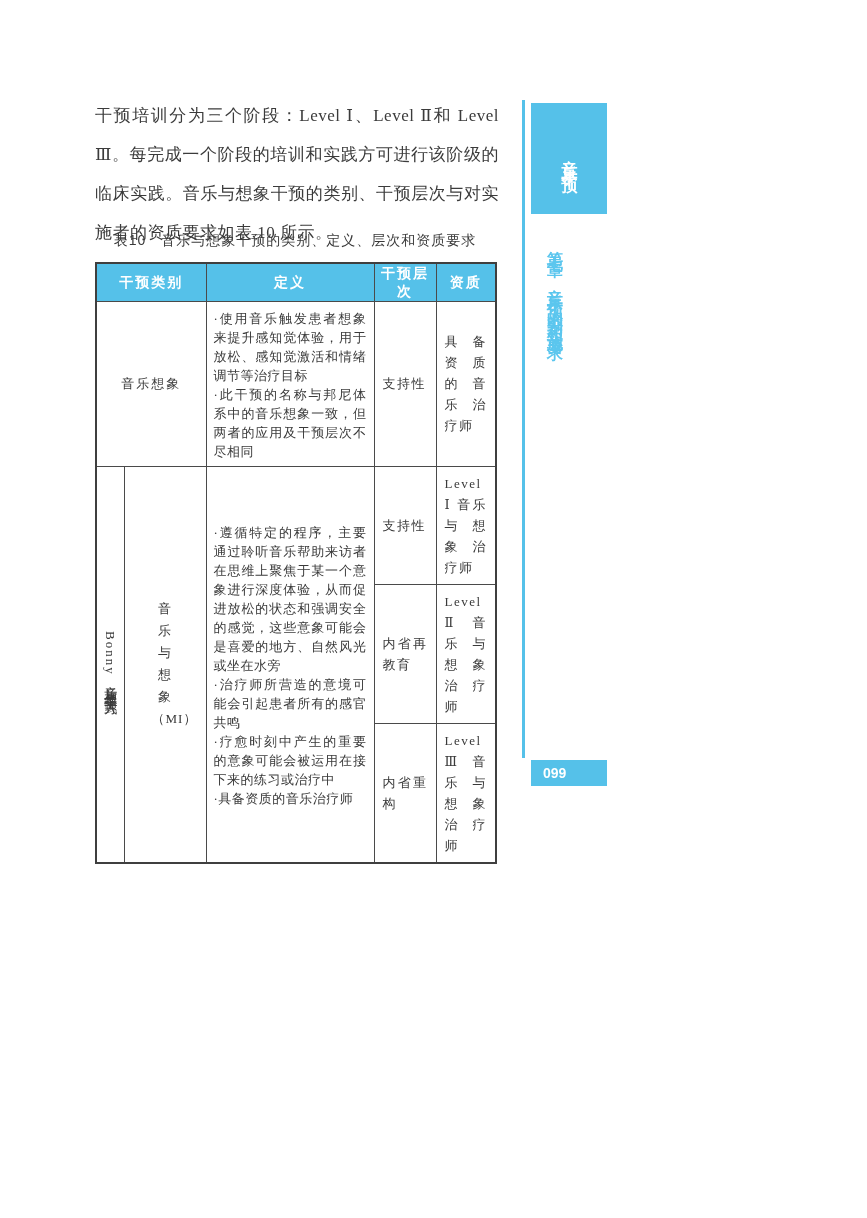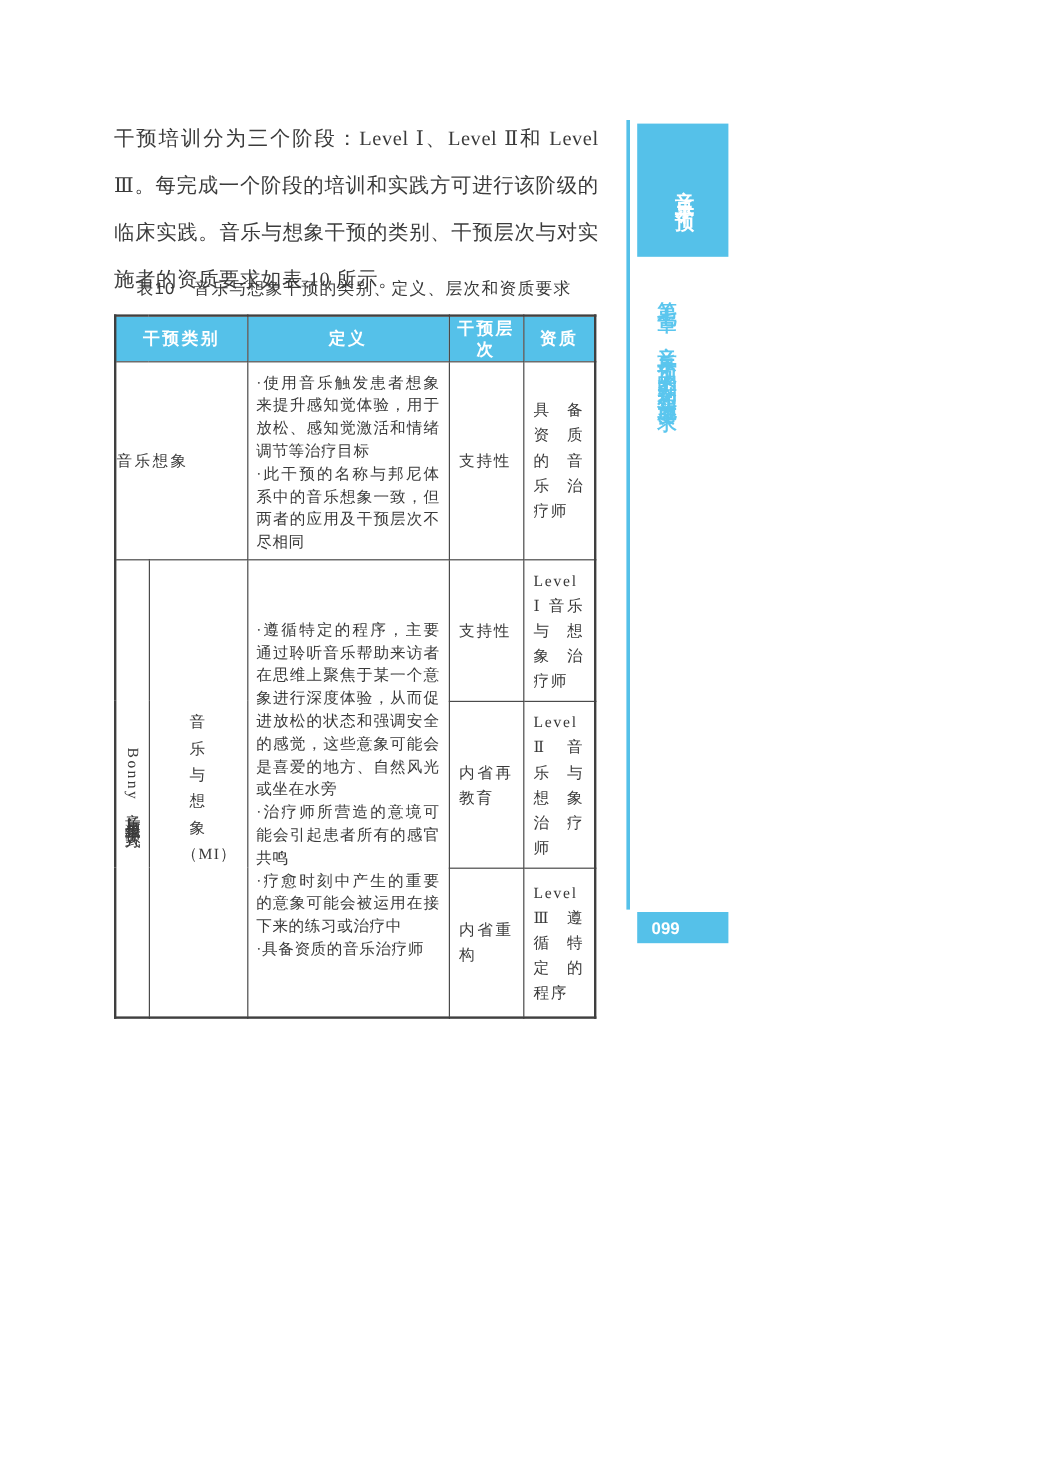--- a/index.html
+++ b/index.html
@@ -64,21 +64,21 @@
     color: #ffffff;
     font-family: "Liberation Sans", "DejaVu Sans", sans-serif;
     font-weight: bold;
     font-size: 14px;
     text-align: center;
     letter-spacing: 2px;
     line-height: 18px;
   }
   .th-level { letter-spacing: 1px; }
   .cell-center {
-    text-align: left;
+    text-align: center;
     letter-spacing: 2px;
   }
   .cell-def {
     vertical-align: top;
     padding: 7px 7px 5px 7px;
     line-height: 19px;
     letter-spacing: 0.5px;
   }
   .cell-def p {
     text-align: justify;
@@ -213,21 +213,21 @@
       </td>
       <td class="cell-just">支持性</td>
       <td class="cell-just">Level Ⅰ 音乐与想象治疗师</td>
     </tr>
     <tr style="height:84px">
       <td class="cell-just">内省再教育</td>
       <td class="cell-just">Level Ⅱ 音乐与想象治疗师</td>
     </tr>
     <tr style="height:125px">
       <td class="cell-just">内省重构</td>
-      <td class="cell-just">Level Ⅲ 遵循特定的程序</td>
+      <td class="cell-just">Level Ⅲ 音乐与想象治疗师</td>
     </tr>
   </tbody>
     </table>
 
   <div class="sidebar-rule"></div>
 
   <div class="sidebar-tab">
     <span class="vtext">音乐干预</span>
   </div>
 

